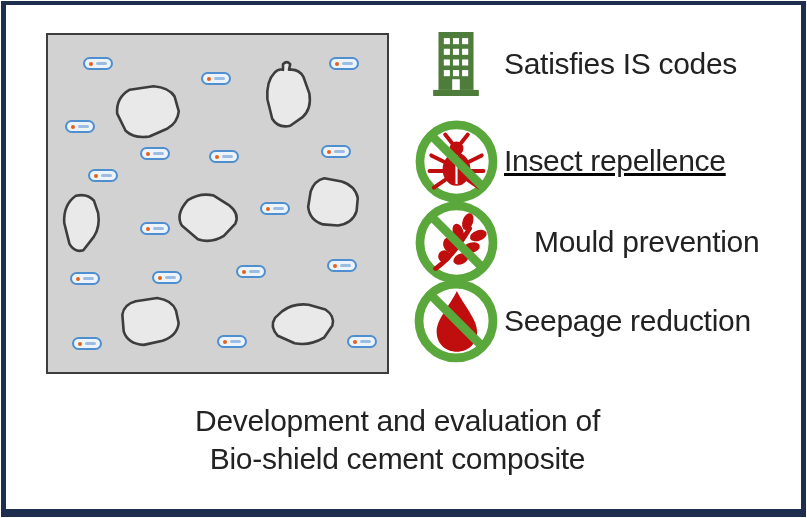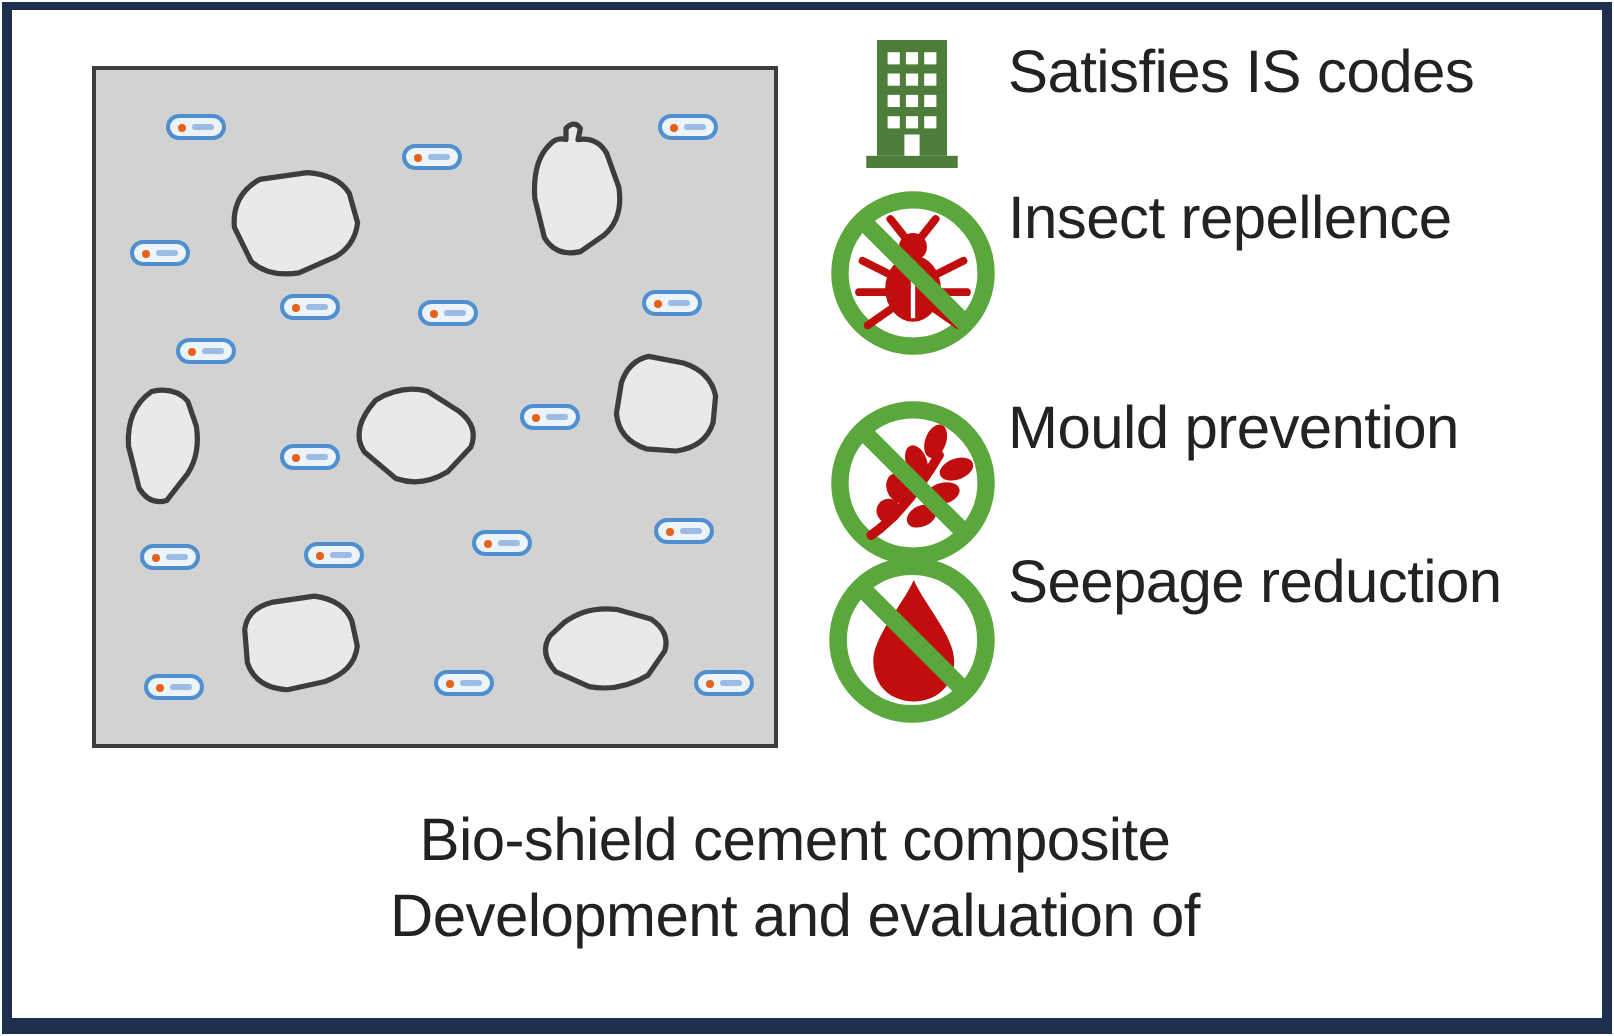--- a/index.html
+++ b/index.html
@@ -40,29 +40,29 @@
     border: 2px solid var(--capsule-blue);
     background: var(--capsule-fill);
     border-radius: 8px;
     display: flex; align-items: center;
     padding-left: 4px; gap: 3px;
   }
   .cap-dot { width: 4px; height: 4px; border-radius: 50%; background: var(--capsule-dot-orange); flex: none; }
   .cap-mark { width: 11px; height: 3px; border-radius: 2px; background: var(--capsule-mark-blue); flex: none; }
 
   
-  .feature { position: absolute; left: 412px; display: flex; align-items: flex-start; }
+  .feature { position: absolute; left: 412px; display: flex; align-items: center; }
   .icon-box { width: 88px; display: flex; justify-content: center; align-items: center; flex: none; }
   .feature-label {
     font-size: 30px; color: var(--text-dark);
     margin-left: 4px; white-space: nowrap; letter-spacing: -0.3px;
   }
   .f1 { top: 20px;  height: 88px; }
-  .f2 { top: 93px; height: 88px; }
-  .f3 { top: 198px; height: 88px; }
+  .f2 { top: 117px; height: 88px; text-decoration: underline; }
+  .f3 { top: 198px; height: 88px; gap: 30px; }
   .f4 { top: 275px; height: 92px; }
 
   
   .caption {
     position: absolute;
     top: 402px; left: 0; width: 795px;
     text-align: center;
     font-size: 30px; line-height: 38px;
     color: var(--text-dark);
     letter-spacing: -0.3px;
@@ -244,15 +244,15 @@
     <svg width="90" height="90" viewBox="0 0 100 100">
       <circle cx="50" cy="50" r="42" fill="#ffffff" stroke="var(--ring-green)" stroke-width="10"></circle>
       <path fill="var(--glyph-red)" d="M51,16 C44,31 28,48 28,62 C28,76 38,85 51,85 C64,85 74,76 74,62 C74,48 58,31 51,16 Z"></path>
       <line x1="18" y1="17" x2="83" y2="82" stroke="var(--ring-green)" stroke-width="10"></line>
     </svg>
   </div>
   <div class="feature-label">Seepage reduction</div>
 </div>
 
 <div class="caption">
+  <div>Development and evaluation of</div>
   <div>Bio-shield cement composite</div>
-  <div>Development and evaluation of</div>
 </div>
 
 </body></html>

